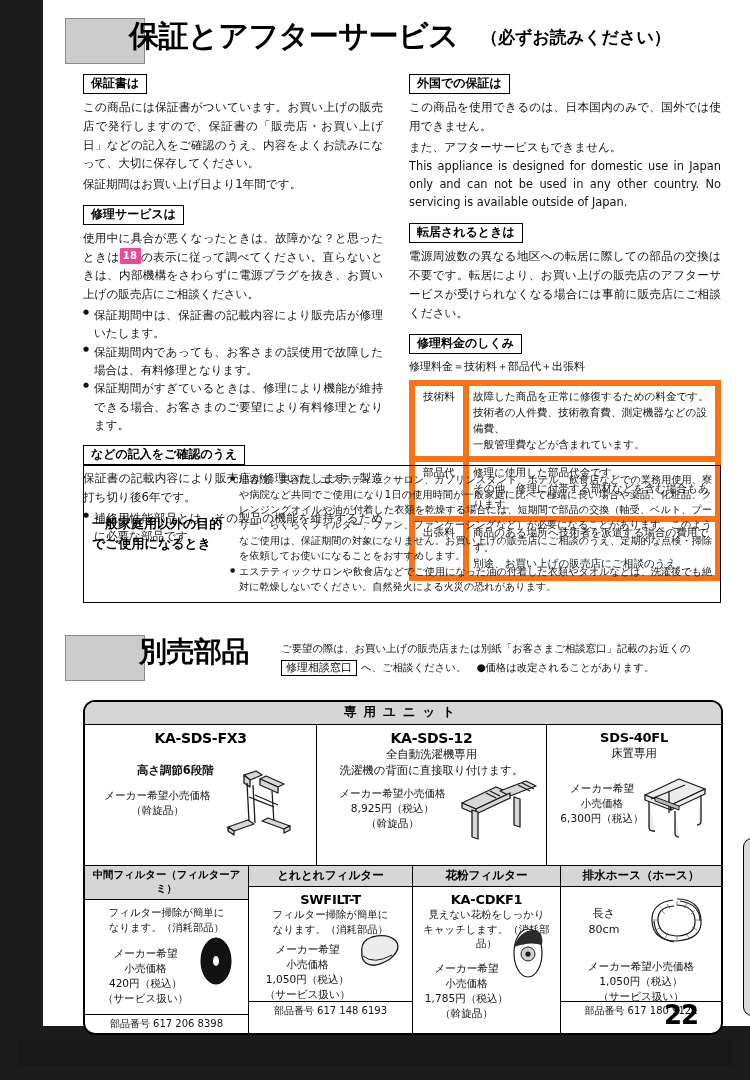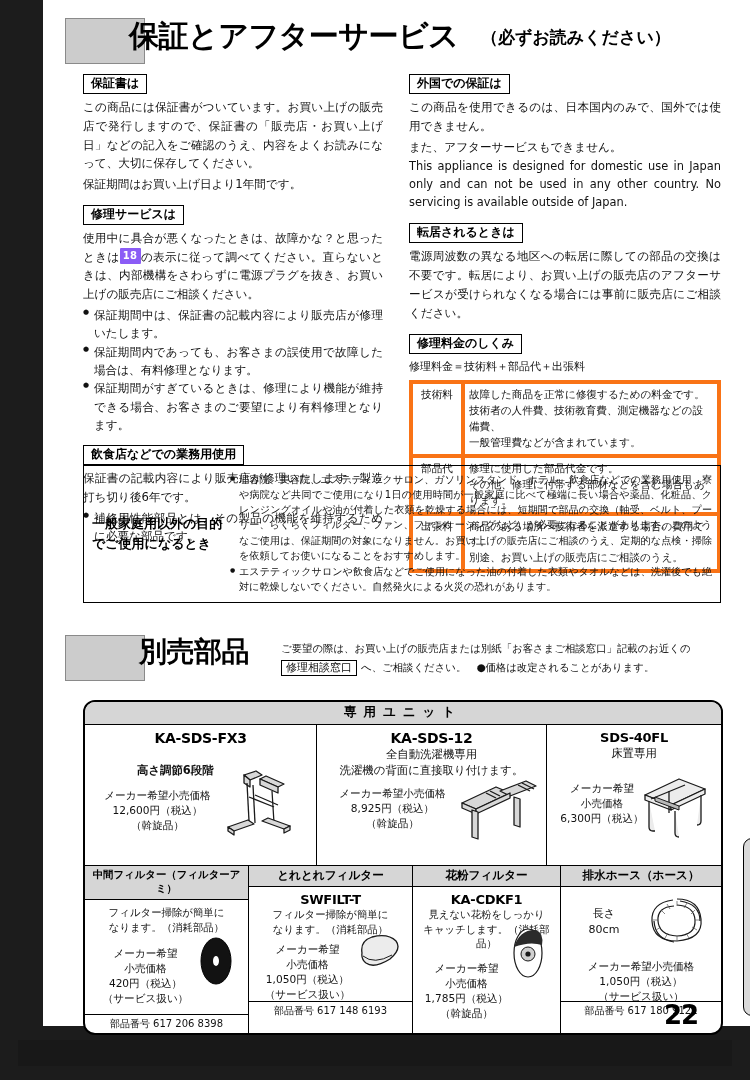--- a/index.html
+++ b/index.html
@@ -46,34 +46,34 @@
   p.body.en{font-size:11.4px;line-height:1.55;}
   ul.blt{margin:0;padding:0;list-style:none;}
   ul.blt li{
     font-size:11.6px;line-height:1.58;color:#111;
     padding-left:11px;position:relative;margin-bottom:0px;text-align:justify;
   }
   ul.blt li:before{
     content:"\25CF";position:absolute;left:0;top:0;font-size:7px;line-height:1.9;
   }
   .pgref{
-    display:inline-block;background:#8b5cf6;color:#fff;font-weight:bold;
+    display:inline-block;background:#ec4899;color:#fff;font-weight:bold;
     font-size:10px;padding:0px 3px;border-radius:1px;vertical-align:2px;
     letter-spacing:0.5px;
   }
 
   
   .cols{position:absolute;left:0;top:72px;width:732px;}
   .colL{position:absolute;left:40px;top:0;width:300px;}
   .colR{position:absolute;left:366px;top:0;width:312px;}
 
   
   table.fee{border-collapse:collapse;width:312px;margin-top:4px;}
   table.fee td{
-    border:4px solid #f97316;font-size:10.6px;line-height:1.5;
+    border:6px solid #f97316;font-size:10.6px;line-height:1.5;
     padding:3px 4px;vertical-align:top;color:#111;
   }
   table.fee td.k{width:44px;text-align:center;white-space:nowrap;padding:3px 2px;}
 
   
   .combox{
     position:absolute;left:40px;top:465px;width:638px;
     border:1.4px solid #000;box-sizing:border-box;padding:6px 8px 7px 8px;
     display:flex;gap:6px;
   }
@@ -162,21 +162,21 @@
         <div class="hbox">修理サービスは</div>
         <p class="body"><span>使用中に具合が悪くなったときは、故障かな？と思ったときは</span><span class="pgref">18</span><span>の表示に従って調べてください。直らないときは、内部機構をさわらずに電源プラグを抜き、お買い上げの販売店にご相談ください。</span></p>
         <ul class="blt">
           <li>保証期間中は、保証書の記載内容により販売店が修理いたします。</li>
           <li>保証期間内であっても、お客さまの誤使用で故障した場合は、有料修理となります。</li>
           <li>保証期間がすぎているときは、修理により機能が維持できる場合、お客さまのご要望により有料修理となります。</li>
         </ul>
       </div>
 
       <div style="margin-top:9px;">
-        <div class="hbox">飲食店などでの業務用使用</div>
+        <div class="hbox">などの記入をご確認のうえ</div>
         <p class="body">保証書の記載内容により販売店が修理いたします、製造打ち切り後6年です。</p>
         <ul class="blt">
           <li>補修用性能部品とは、その製品の機能を維持するために必要な部品です。</li>
         </ul>
       </div>
     </div>
 
     <div class="colR">
 
       <div>
@@ -250,21 +250,20 @@
 
     <div class="band">専用ユニット</div>
 
     <div class="prow r1">
 
       <div class="pcell" style="width:232px;height:140px;">
         <div class="cbody">
           <div class="model">KA-SDS-FX3</div>
           <div class="desc" style="margin-top:16px;text-align:left;padding-left:46px;font-weight:bold;">高さ調節6段階</div>
           <div class="price" style="margin-top:10px;padding-right:86px;">メーカー希望小売価格</div>
-          <div class="price" style="padding-right:86px;">12,600円（税込）</div>
           <div class="price" style="padding-right:86px;">（斡旋品）</div>
         </div>
         <svg class="illus" style="right:18px;top:42px;" width="84" height="72" viewBox="0 0 84 72">
           <g fill="#d8d8d8" stroke="#1a1a1a" stroke-width="1.3" stroke-linejoin="round">
             <path d="M30 8 L42 4 L48 8 L36 13 Z"></path>
             <path d="M30 8 L30 16 L36 20 L36 13 Z"></path>
             <path d="M46 12 L64 20 L70 17 L52 9 Z"></path>
             <path d="M46 12 L46 18 L64 26 L64 20 Z"></path>
             <path d="M33 16 L35 54"></path>
             <path d="M39 18 L41 56"></path>

